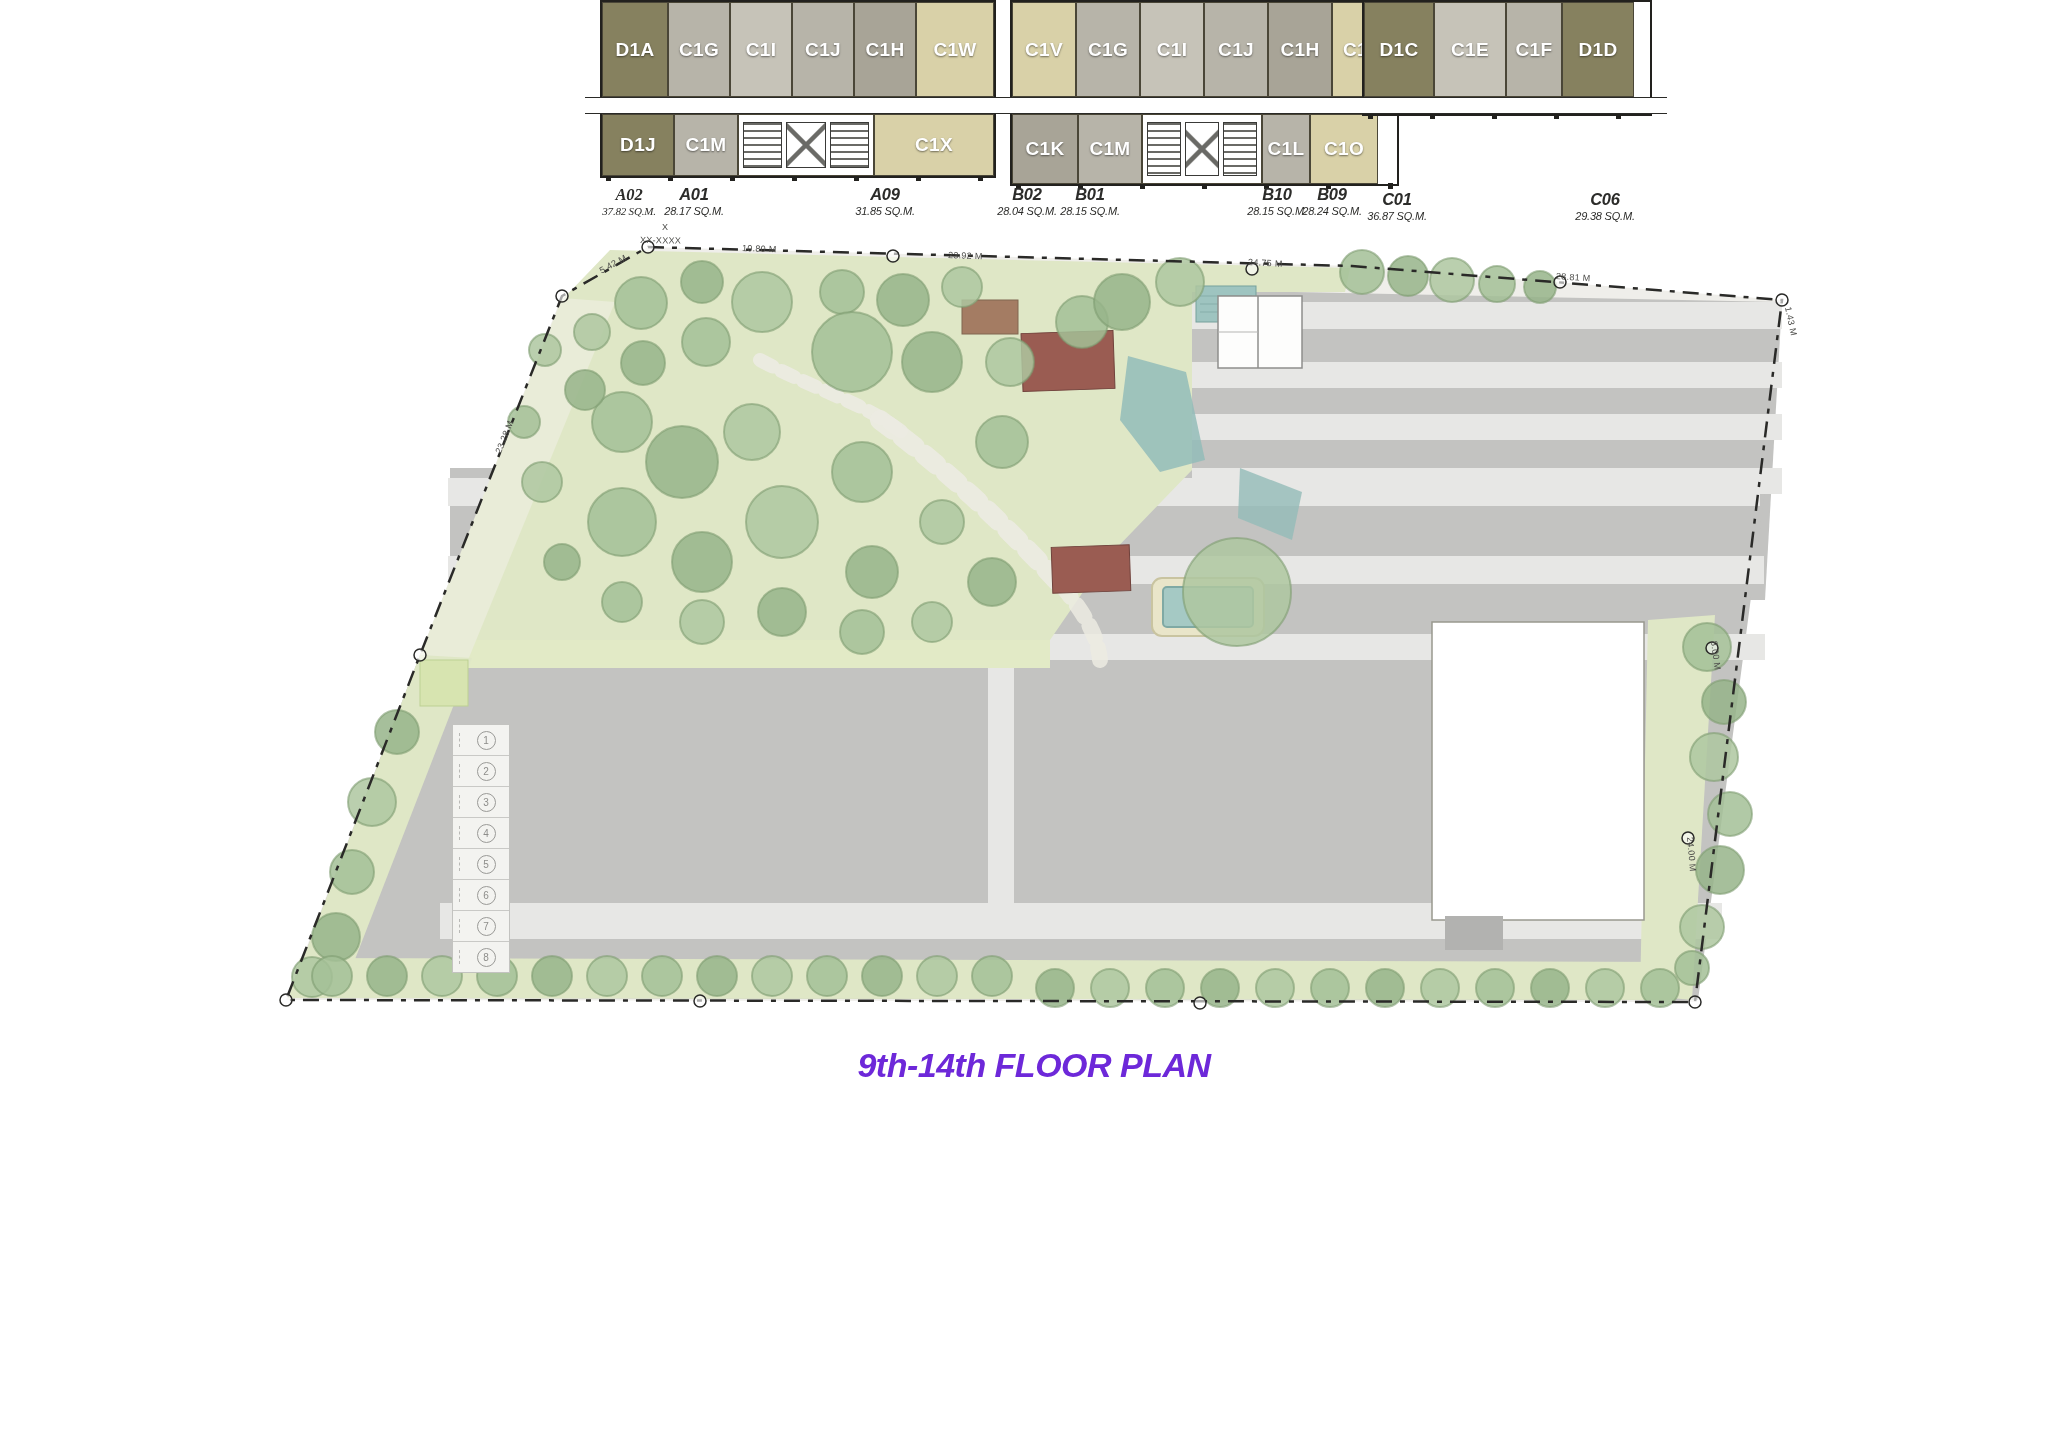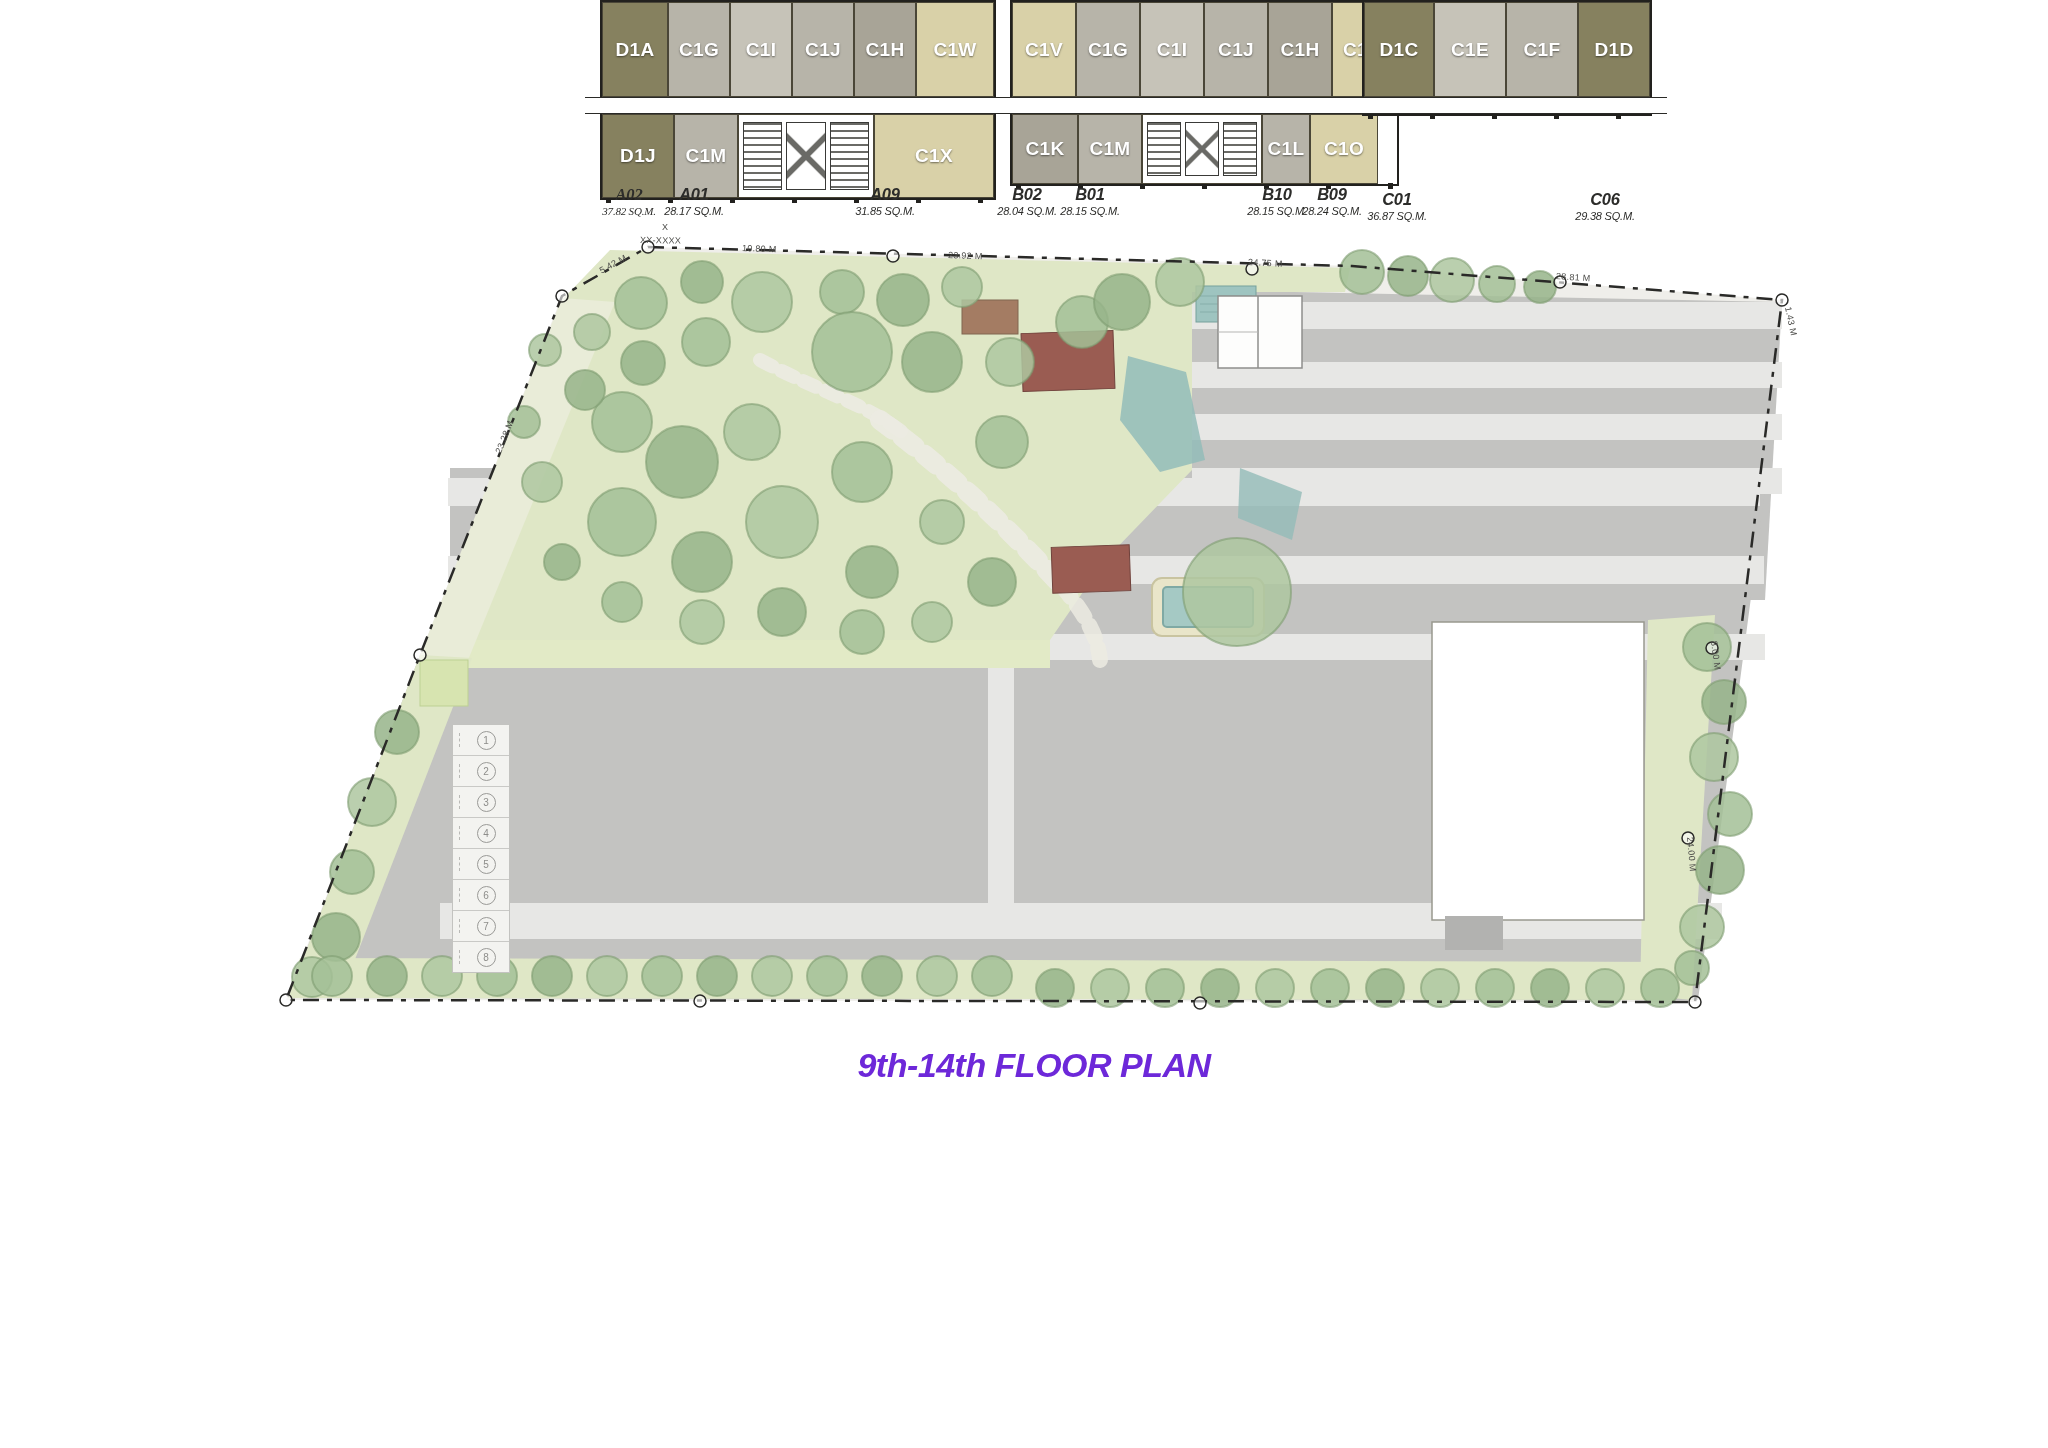--- a/index.html
+++ b/index.html
@@ -243,21 +243,21 @@
             <span class="type">C1J</span>
           </div>
           <div class="cell" style="width: 62px; background: rgb(168, 164, 151);">
             <span class="type">C1H</span>
           </div>
           <div class="cell" style="width: 78px; background: rgb(217, 209, 168);">
             <span class="type">C1W</span>
           </div>
         </div>
         <div class="corridor"></div>
-        <div class="row" style="height: 84px;">
+        <div class="row" style="height: 62px;">
           <div class="cell" style="width: 72px; background: rgb(134, 129, 95);">
             <span class="type">D1J</span>
           </div>
           <div class="cell" style="width: 64px; background: rgb(183, 180, 169);">
             <span class="type">C1M</span>
           </div>
           <div class="cell core" style="width: 136px;">
             <span class="stair"></span>
             <span class="lift"></span>
             <span class="stair"></span>
@@ -352,21 +352,21 @@
       <div class="block" style="width: 286px;">
         <div class="balc top"></div>
         <div class="balc bottom"></div>
         <div class="row" style="height: 95px;">
           <div class="cell" style="width: 70px; background: rgb(134, 129, 95);">
             <span class="type">D1C</span>
           </div>
           <div class="cell" style="width: 72px; background: rgb(198, 195, 184);">
             <span class="type">C1E</span>
           </div>
-          <div class="cell" style="width: 72px; background: rgb(183, 180, 169);">
+          <div class="cell" style="width: 56px; background: rgb(183, 180, 169);">
             <span class="type">C1F</span>
           </div>
           <div class="cell" style="width: 72px; background: rgb(134, 129, 95);">
             <span class="type">D1D</span>
           </div>
         </div>
         <div class="corridor"></div>
       </div>
       <div class="unit-labels" style="top: -44px;"></div>
       <div class="unit-labels" style="top: 191px;">

